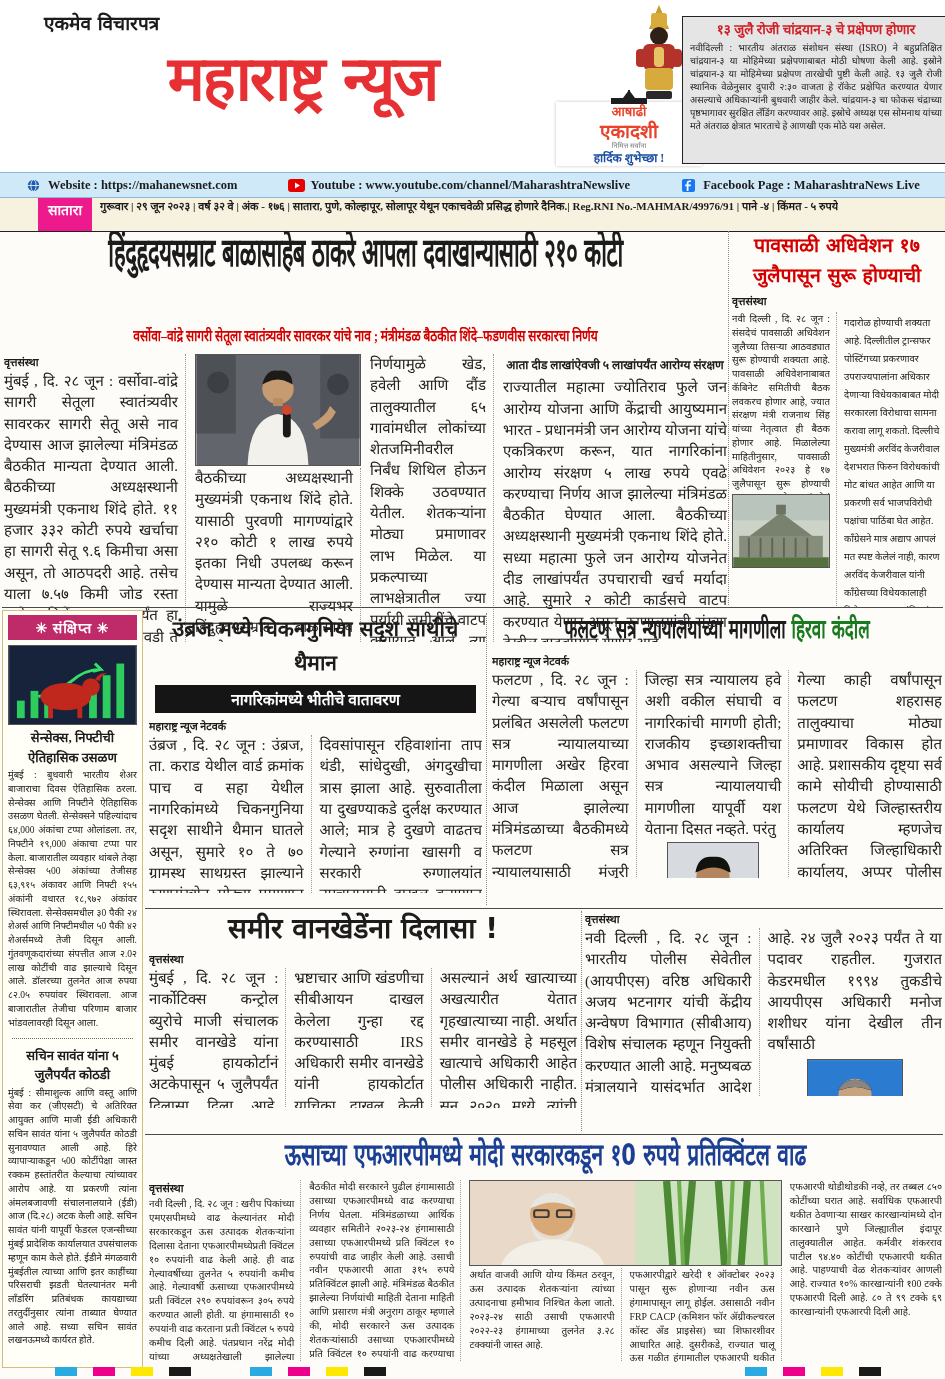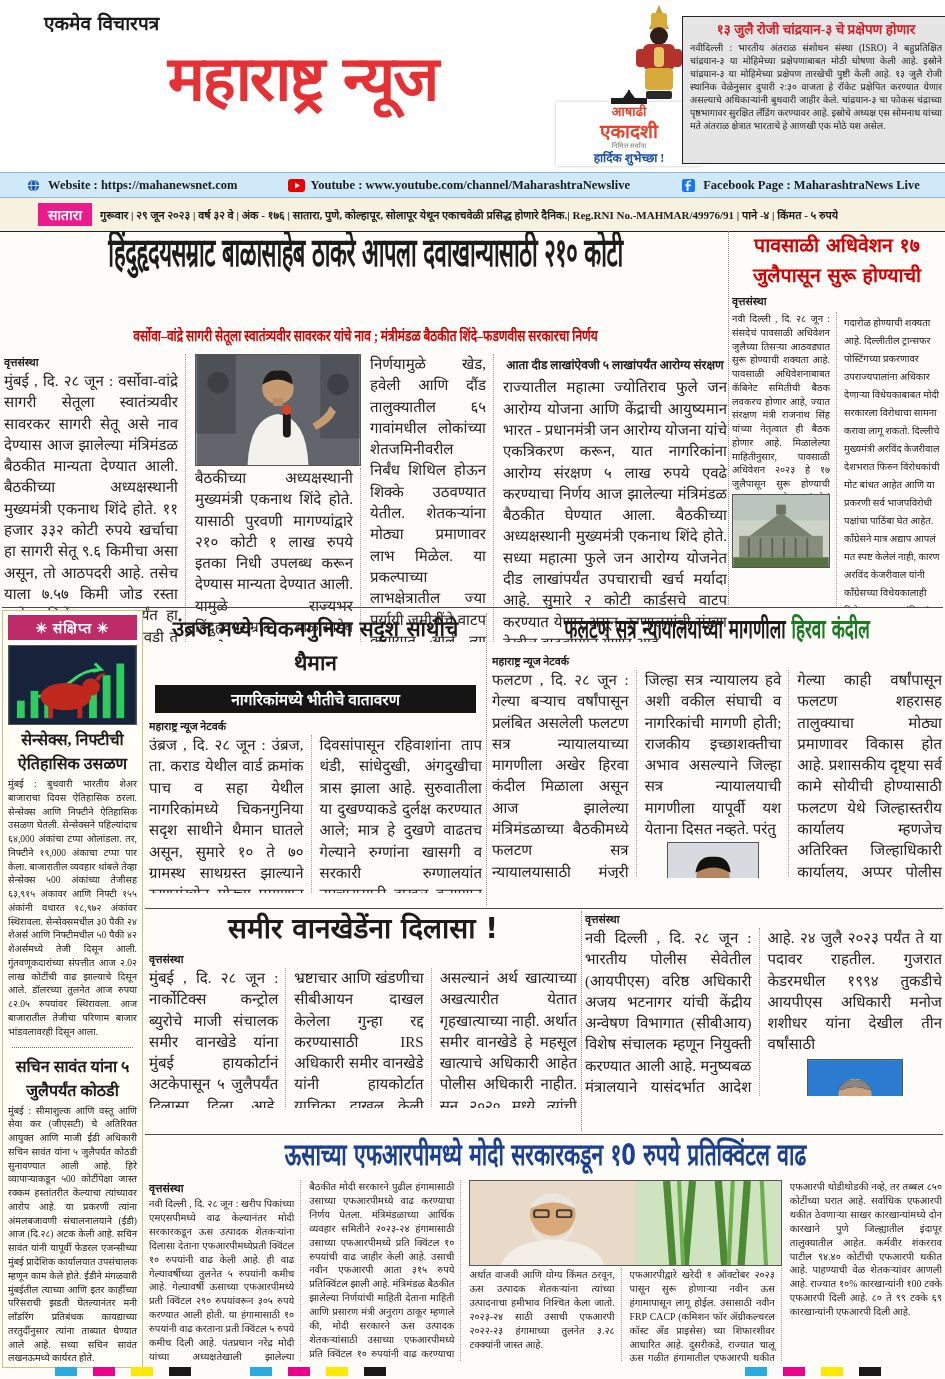--- a/index.html
+++ b/index.html
@@ -38,21 +38,21 @@
 
   
   .social { left:0; top:172px; width:945px; height:26px; background:#cfe9f8;
             border-top:1px solid #8fb7d6; border-bottom:1px solid #8fb7d6;
             display:flex; align-items:center; justify-content:space-around; }
   .social .item { display:flex; align-items:center; gap:6px; font-weight:bold; font-size:12.5px; }
   .icon16 { width:17px; height:13px; display:inline-block; }
 
   
   .dateline { left:0; top:198px; width:945px; height:34px; background:#f7f2df;
-              border-bottom:1.5px solid #222; display:flex; align-items:center; }
+              border-bottom:1.5px solid #222; display:flex; }
   .edition { background:#ec1a8d; color:#fff; font-weight:bold; font-size:14px;
              padding:2px 10px; margin-left:38px; margin-right:8px; }
   .dateinfo { font-weight:bold; font-size:11px; white-space:nowrap; overflow:hidden; }
 
   
   .lead { left:4px; top:231px; width:723px; height:374px; }
   .lead-hl { height:54px; text-align:center; overflow:hidden;
              font-family:"DejaVu Sans","Liberation Sans",sans-serif; }
   .lead-hl .stretch { font-size:22px; font-weight:900; transform:scaleY(1.8) translateY(2px); letter-spacing:-0.5px; }
   .lead-sub { height:24px; text-align:center; overflow:hidden; color:#d40000;margin-top:41px; }
@@ -77,21 +77,21 @@
   .mon-t1 { max-height:182px; overflow:hidden; display:block; }
 
   .hr { border-top:1.5px solid #4a4a4a; height:0; }
 
   
   .sidebar { left:2px; top:610px; width:141px; height:758px; border:1px solid #d3bd7b;
              background:#fffef7; padding:4px 5px; overflow:hidden; }
   .sb-title { background:#bf2a68; color:#fff; font-weight:bold; font-size:14px;
               text-align:center; padding:3px 0; letter-spacing:1px; }
   .sb-img { width:100%; height:80px; margin:5px 0 3px 0; }
-  .sb-h { font-weight:bold; font-size:16px; text-align:center; line-height:1.5; margin:2px 0; }
+  .sb-h { font-weight:bold; font-size:13px; text-align:center; line-height:1.5; margin:2px 0; }
   .sb-p { font-size:9.5px; line-height:1.45; text-align:justify; }
   .sb-div { border-top:1px dotted #666; margin:7px 4px; }
 
   
   .chik { left:149px; top:613px; width:333px; height:292px; overflow:hidden; }
   .chik-hl { font-family:"DejaVu Sans","Liberation Sans",sans-serif; font-weight:900;
              font-size:21px; line-height:1.6; text-align:center; }
   .chik-bar { background:#151515; color:#fff; font-weight:bold; font-size:15.5px;
               text-align:center; padding:3px 0; margin:5px 6px 5px 6px; }
   .cols2 { display:grid; grid-template-columns:1fr 1fr; gap:8px; overflow:hidden; }

